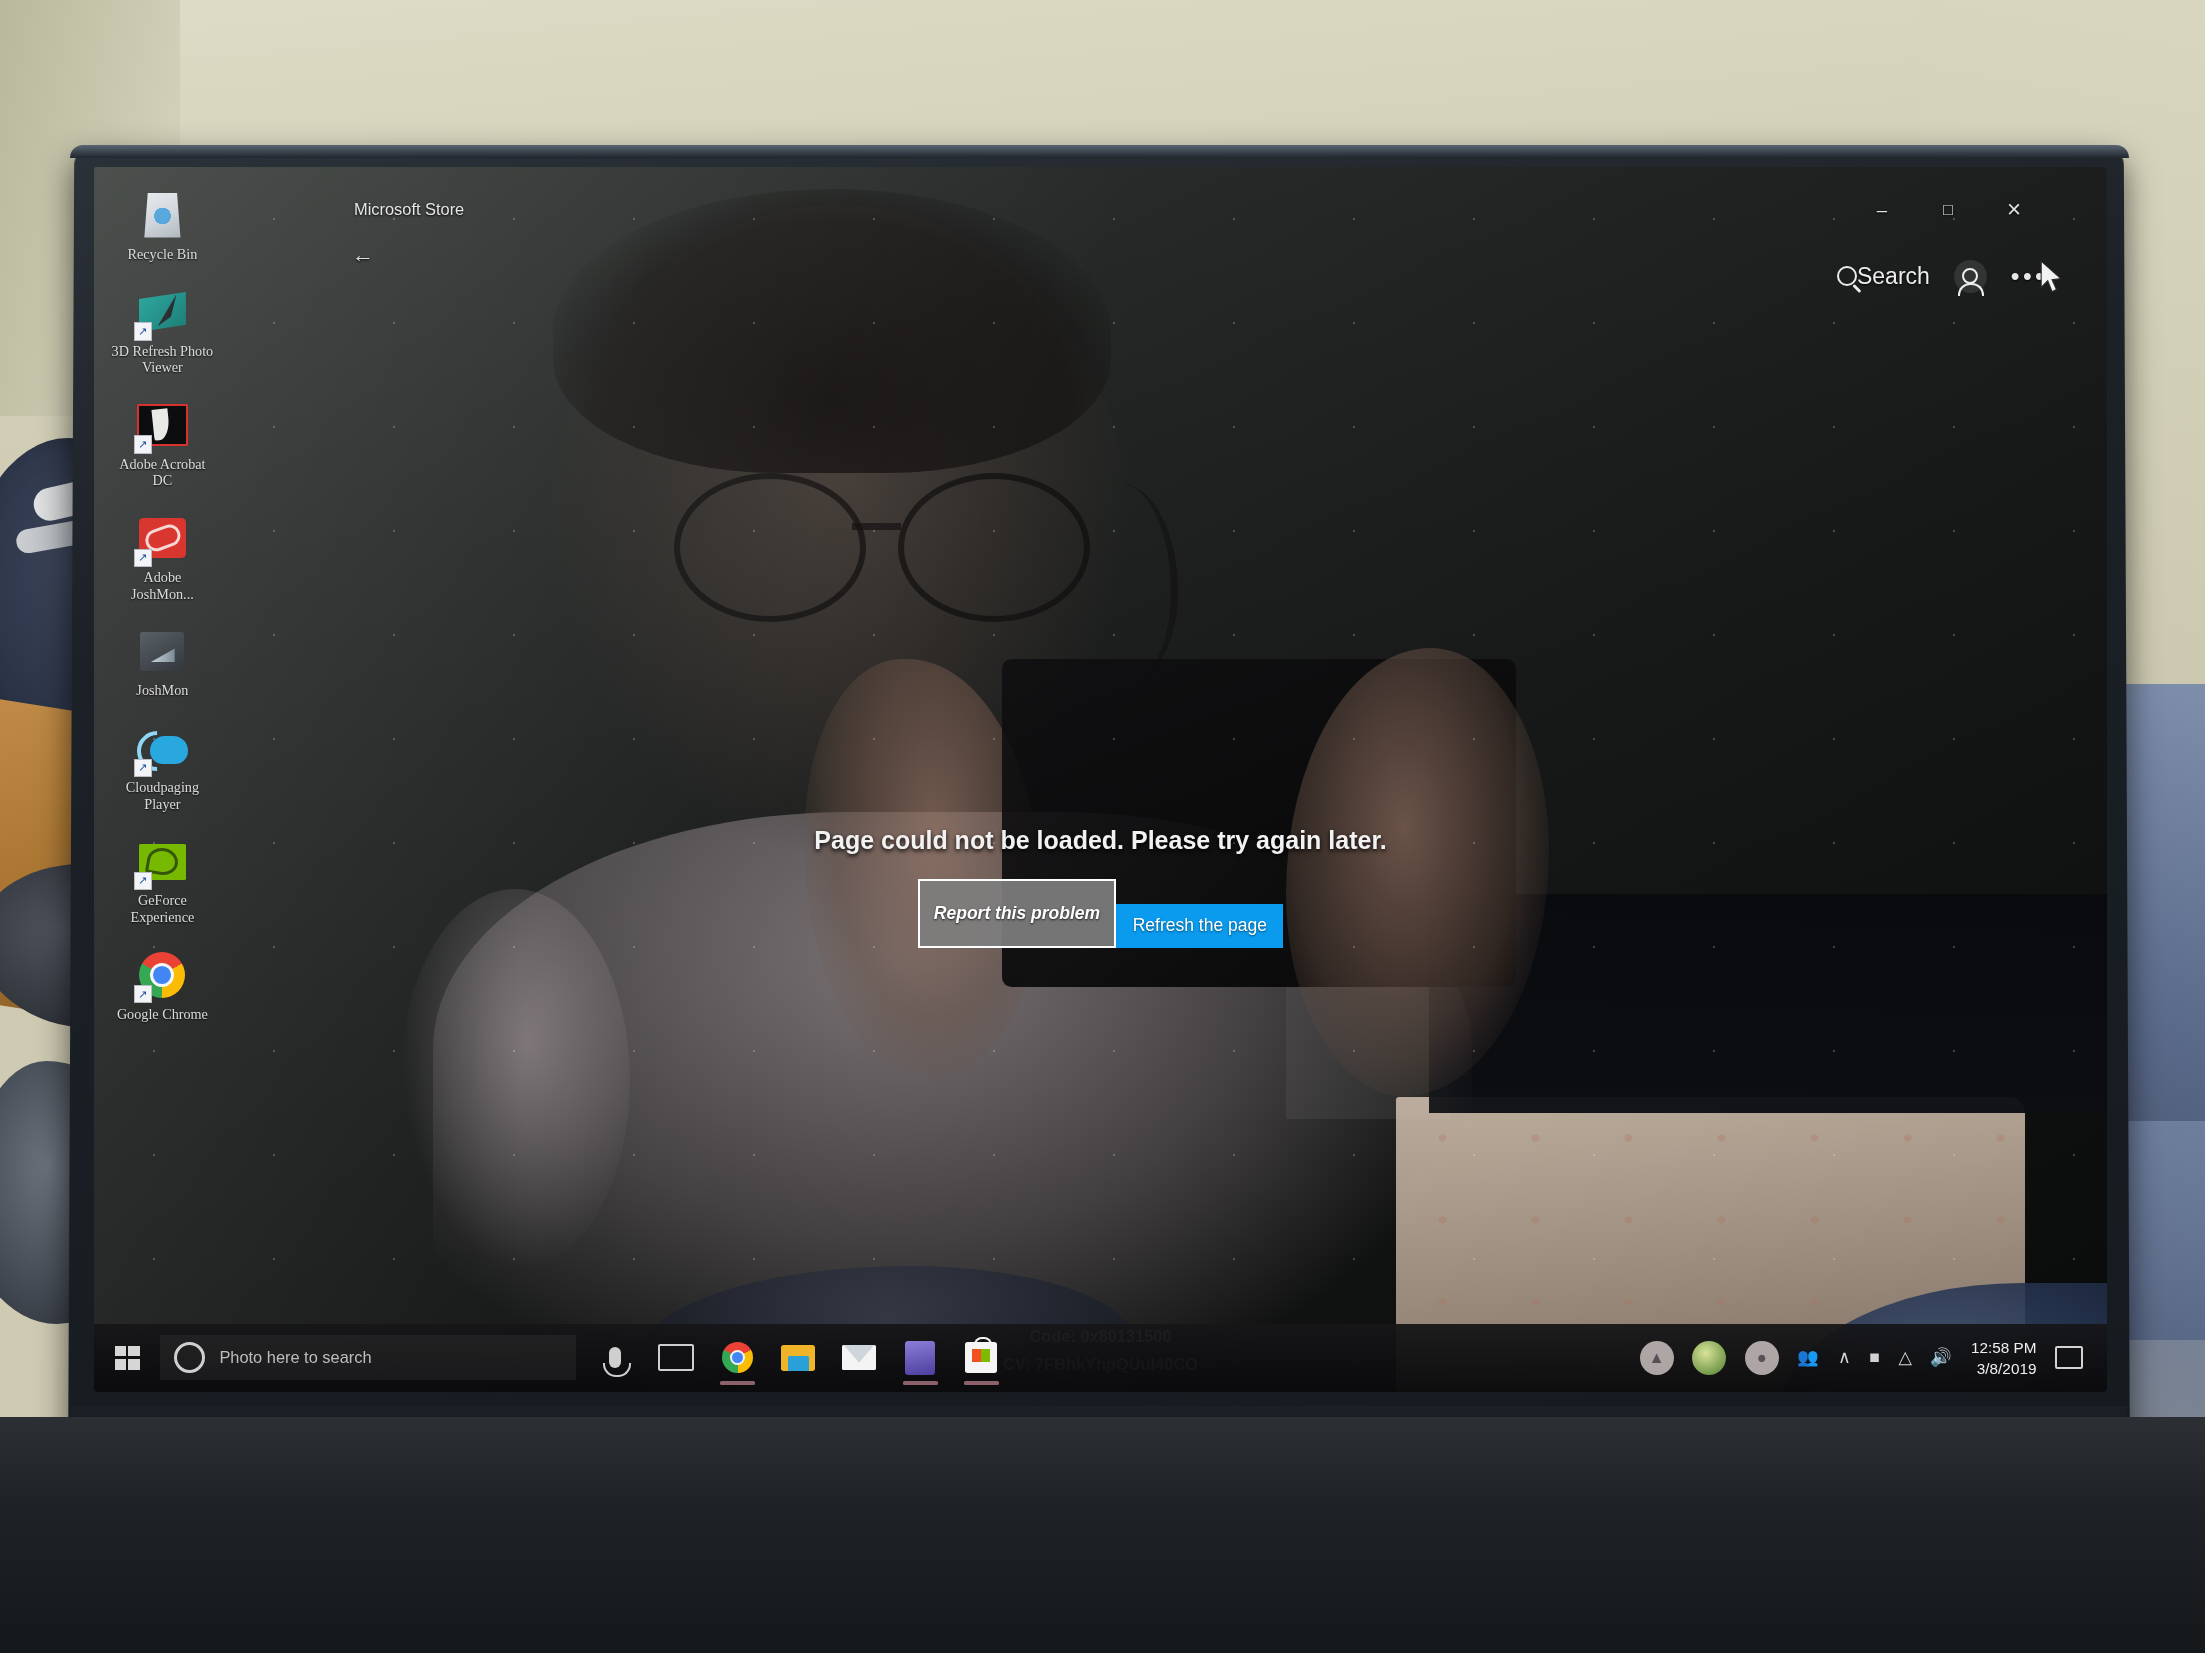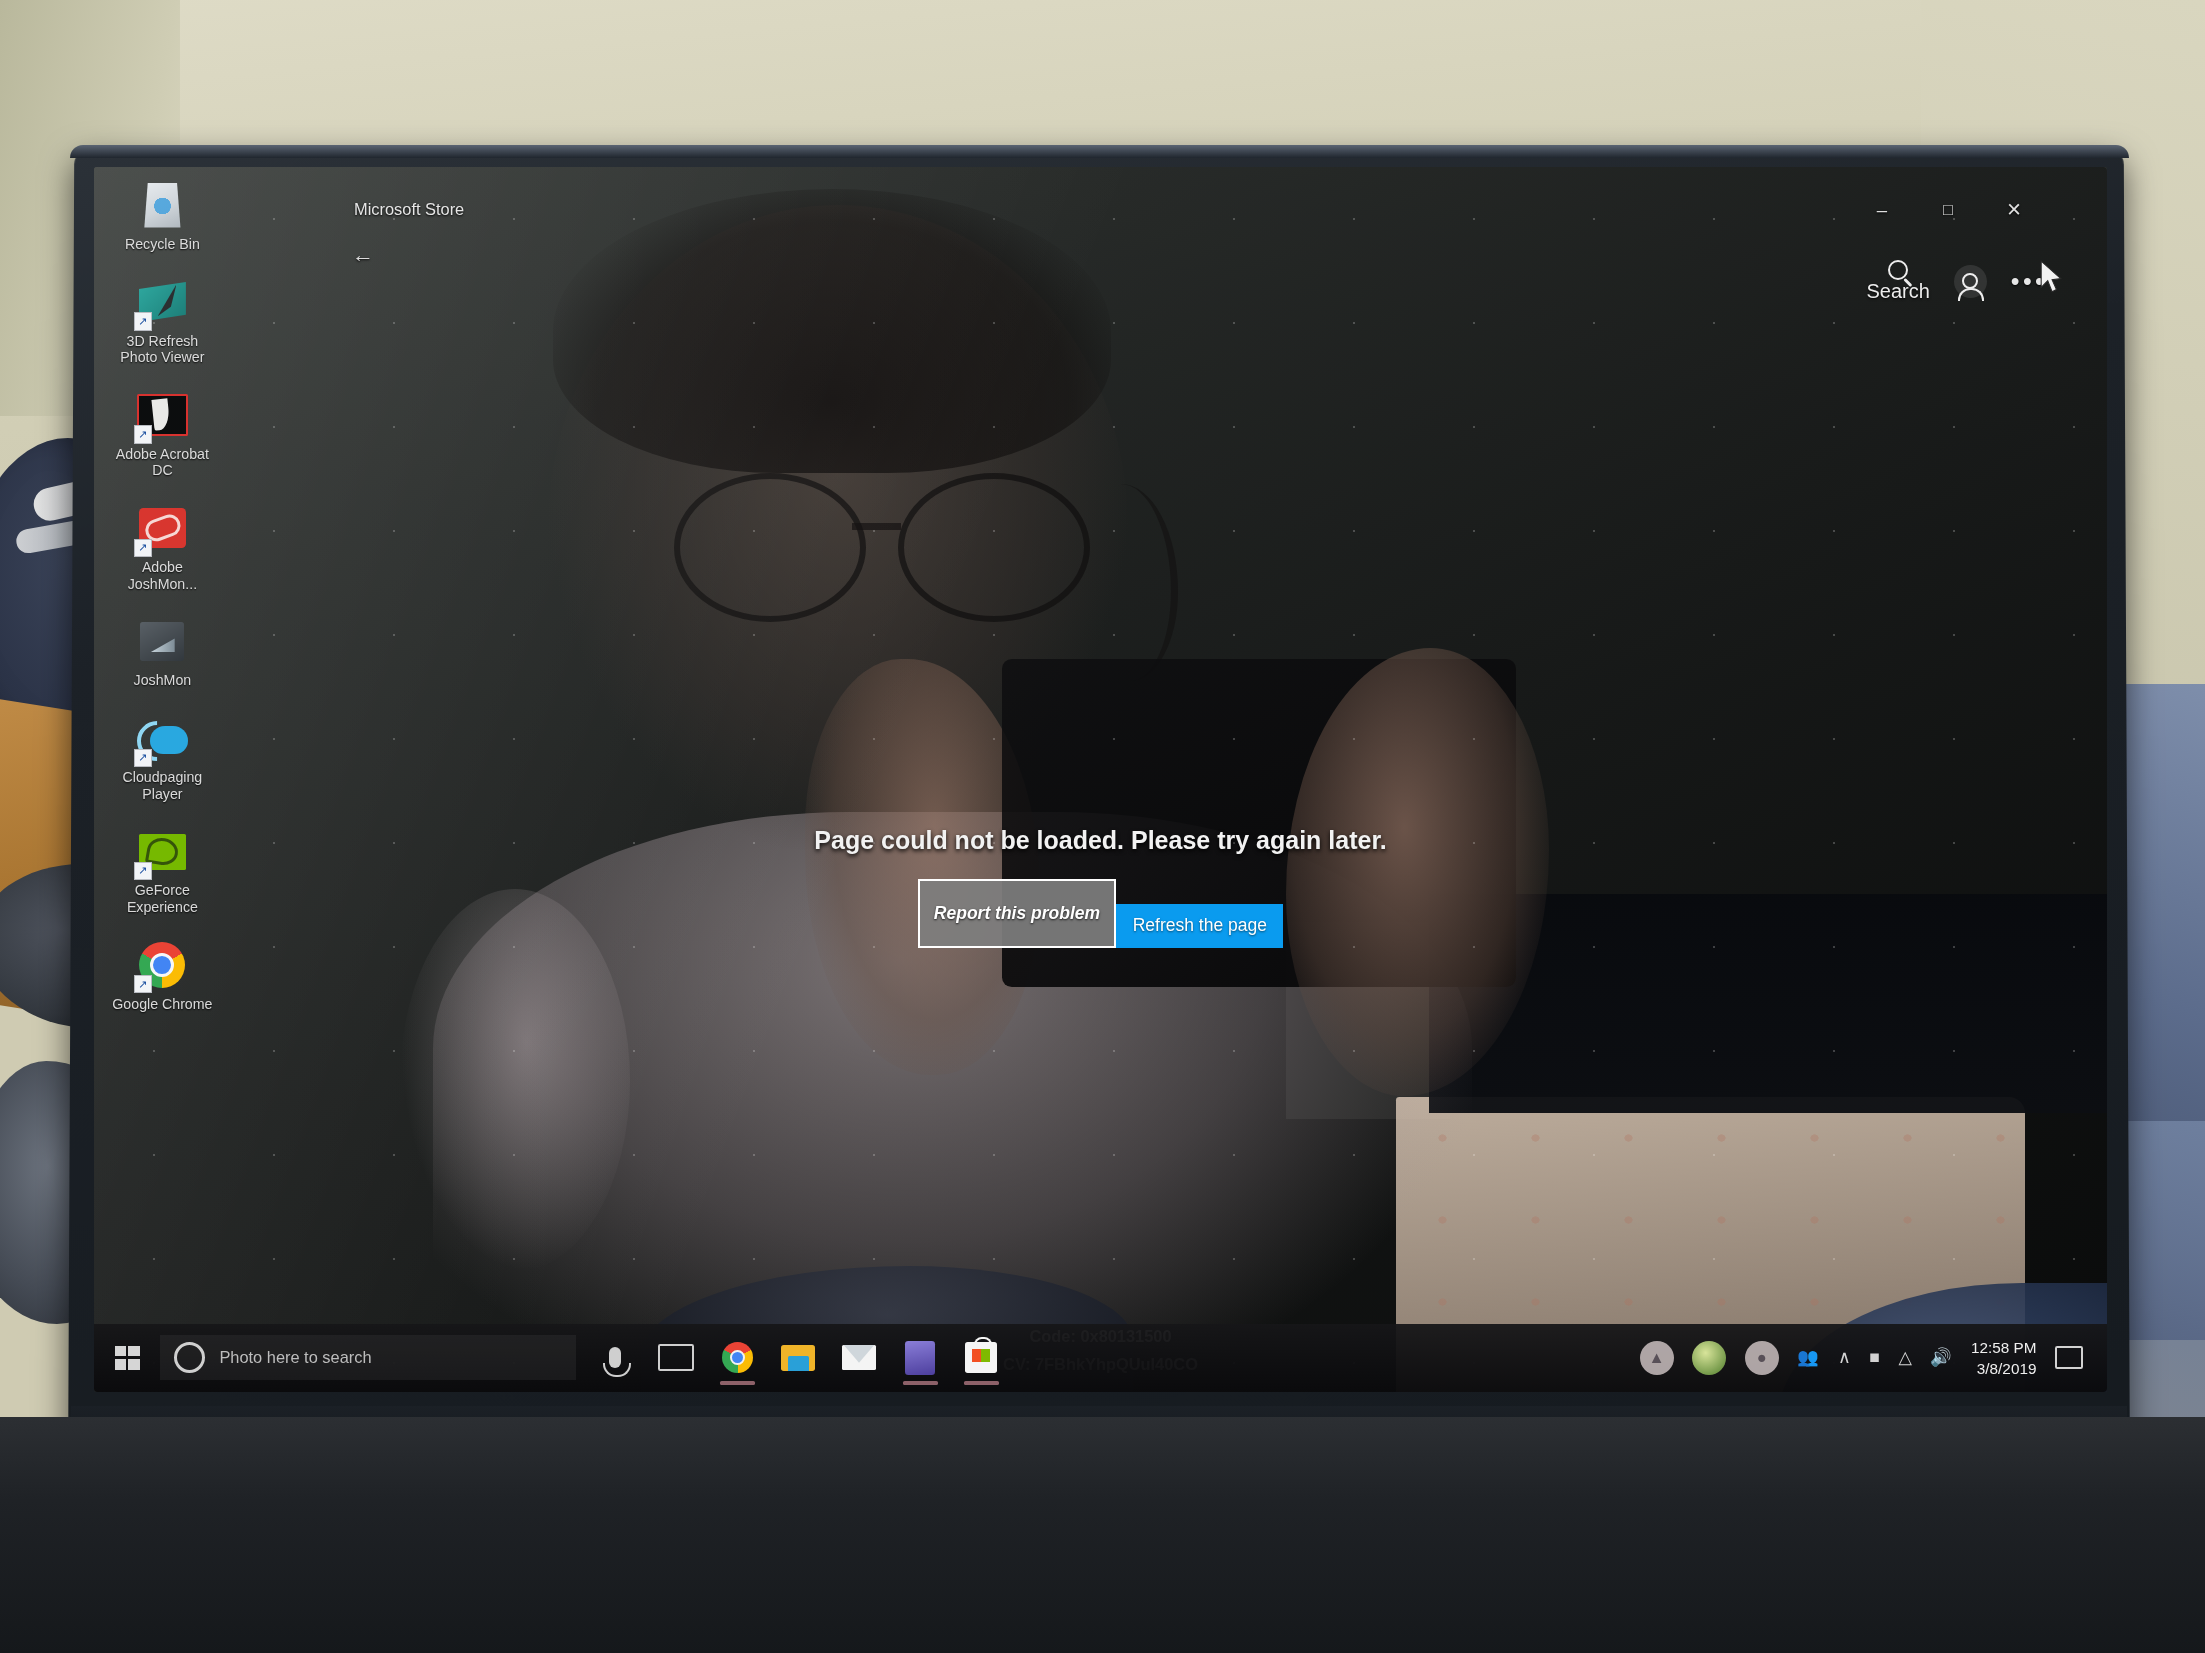--- a/index.html
+++ b/index.html
@@ -109,21 +109,21 @@
        background:linear-gradient(180deg,rgba(8,10,14,.92),rgba(12,14,18,.96));}
   .r-dark-band2{position:absolute;left:1192px;top:755px;width:164px;height:197px;
        background:rgba(36,38,36,.85);}
   .glare{position:absolute;inset:0;
        background:linear-gradient(112deg,rgba(255,255,255,.11) 0%,rgba(255,255,255,.05) 22%,rgba(255,255,255,0) 42%);}
   .dust{position:absolute;inset:0;opacity:.35;
        background-image:radial-gradient(rgba(255,255,255,.9) 0.7px,transparent 0.9px);
        background-size:120px 104px;}
 
   
-  .icons{position:absolute;left:16.4px;top:12px;width:115px;z-index:6;}
+  .icons{position:absolute;left:16.4px;top:22px;width:115px;z-index:6;font-family:Liberation Serif, serif;}
   .dicon{width:104px;margin-bottom:23px;text-align:center;}
   .dicon .glyph{width:53px;height:53px;margin:0 auto 4.4px;position:relative;
        display:flex;align-items:center;justify-content:center;}
   .dicon .lbl{font-size:14.2px;line-height:16.4px;color:#e8e8e8;
        text-shadow:0 1.1px 1.6px rgba(0,0,0,.95);opacity:.92;}
   .shortcut{position:absolute;left:-2.2px;bottom:-2.2px;width:16.4px;height:16.4px;
        background:#f2f4f7;border:0.5px solid #b9bcc2;display:flex;
        align-items:center;justify-content:center;font-size:11px;color:#1a4fa0;}
 
   .ic-bin{width:43px;height:45px;
@@ -168,22 +168,22 @@
   .store{position:absolute;left:142px;top:0;right:0;bottom:0;z-index:5;}
   .store-title{position:absolute;left:118px;top:33px;font-size:16.4px;color:#e6e6e6;
        text-shadow:0 1.1px 2.2px #000;}
   .store-back{position:absolute;left:116px;top:77px;width:25px;height:25px;
        color:#dcdcdc;font-size:22px;line-height:22px;text-shadow:0 1.1px 2.2px #000;}
   .wc{position:absolute;top:22px;display:flex;gap:0;right:60px;}
   .wc div{width:66px;height:42px;display:flex;align-items:center;justify-content:center;
        color:#dfdfdf;font-size:18.6px;text-shadow:0 1.1px 2.2px #000;}
   .wc .sq{font-size:16.4px;}
   .search-row{position:absolute;right:60px;top:93px;display:flex;align-items:center;gap:24px;}
-  .srch{display:flex;align-items:center;gap:0;color:#ececec;font-size:20px;
-       text-shadow:0 1.1px 2.2px #000;flex-direction:column;}
+  .srch{display:flex;align-items:center;gap:0;color:#ececec;font-size:23px;
+       text-shadow:0 1.1px 2.2px #000;}
   .srch .mag{width:16.4px;height:16.4px;border:2.2px solid #ececec;border-radius:50%;
        position:relative;}
   .srch .mag:after{content:"";position:absolute;right:-6.6px;bottom:-5.5px;width:9.8px;height:2.7px;
        background:#ececec;transform:rotate(45deg);border-radius:1.6px;}
   .acct{width:33px;height:33px;border-radius:50%;background:rgba(255,255,255,.10);
        display:flex;align-items:center;justify-content:center;}
   .acct i{display:block;width:12px;height:12px;border:2.2px solid #ededed;border-radius:50%;
        position:relative;}
   .acct i:after{content:"";position:absolute;left:-6px;top:13px;width:22px;height:11px;
        border:2.2px solid #ededed;border-bottom:none;border-radius:12px 12px 0 0;}

